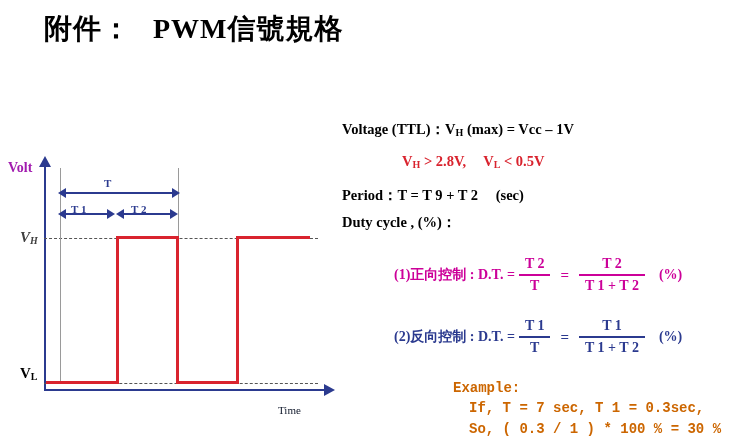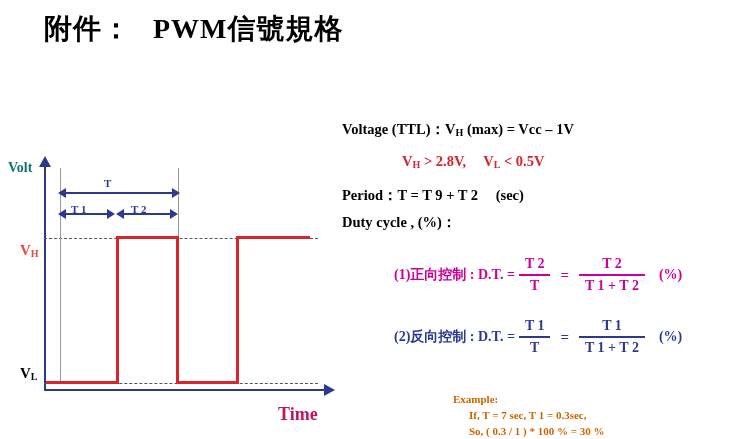--- a/index.html
+++ b/index.html
@@ -4,43 +4,43 @@
 <style>
   html,body{margin:0;padding:0;}
   body{width:750px;height:439px;background:#ffffff;font-family:"Liberation Serif",serif;position:relative;overflow:hidden;}
   .abs{position:absolute;}
   #title{left:44px;top:10px;font-size:28px;font-weight:bold;color:#000;letter-spacing:1px;white-space:nowrap;}
   #title .lbl{font-weight:bold;}
   .axis{background:#2b3a8f;}
   .redline{background:#d9232e;}
   .dashline{border-top:1px dashed #555;height:0;}
   .greyline{background:#9a9a9a;width:1px;}
-  #voltlbl{left:8px;top:160px;color:#0f766e;font-size:14px;font-weight:bold;}
-  #timelbl{left:278px;top:404px;color:#be185d;font-size:18px;font-weight:bold;font-style:normal;}
-  #vhlbl{left:20px;top:242px;color:#ef4444;font-size:15px;font-weight:bold;}
+  #voltlbl{left:8px;top:160px;color:#a21caf;font-size:14px;font-weight:bold;}
+  #timelbl{left:278px;top:404px;color:#0f172a;font-size:11px;font-weight:normal;font-style:normal;}
+  #vhlbl{left:20px;top:229px;color:#404040;font-size:15px;font-weight:bold;font-style:italic;}
   #vllbl{left:20px;top:365px;color:#000;font-size:15px;font-weight:bold;}
   .sub{font-size:10px;vertical-align:-2px;}
   .tlab{position:absolute;color:#2b3a8f;font-size:11px;font-weight:bold;}
   
   #right{left:342px;top:120px;width:408px;}
   .line{font-size:14.5px;font-weight:bold;color:#000;margin-bottom:6px;white-space:nowrap;}
   .magenta{color:#cc0099;}
   .blue{color:#2b3a8f;}
   .red{color:#d9232e;}
   .frac{display:inline-block;text-align:center;vertical-align:middle;}
   .frac .num{display:block;padding:0 6px;font-size:14px;font-weight:bold;}
   .frac .den{display:block;padding:0 6px;font-size:14px;font-weight:bold;}
   .frac .bar{display:block;height:2px;margin:2px 0;}
   .barm{background:#cc0099;}
   .barb{background:#2b3a8f;}
   .eqrow{display:flex;align-items:center;margin-top:10px;}
   .eqrow .lead{font-size:14px;font-weight:bold;margin-right:4px;white-space:nowrap;}
   .eq{font-size:15px;font-weight:bold;margin:0 10px;}
   .pct{font-size:14px;font-weight:bold;margin-left:14px;}
-  #example{position:absolute;left:455px;top:392px;font-size:11px;font-weight:bold;color:#cc6600;line-height:1.45;}
+  #example{position:absolute;left:455px;top:378px;font-size:14px;font-weight:bold;color:#cc6600;line-height:1.45;font-family:Liberation Mono, monospace;}
 </style>
 </head>
 <body>
 
 <div class="abs" id="title">
   <span class="lbl">附件：</span>
   <span style="display:inline-block;width:14px"></span><span>PWM信號規格</span>
 </div>
 
 <div>

